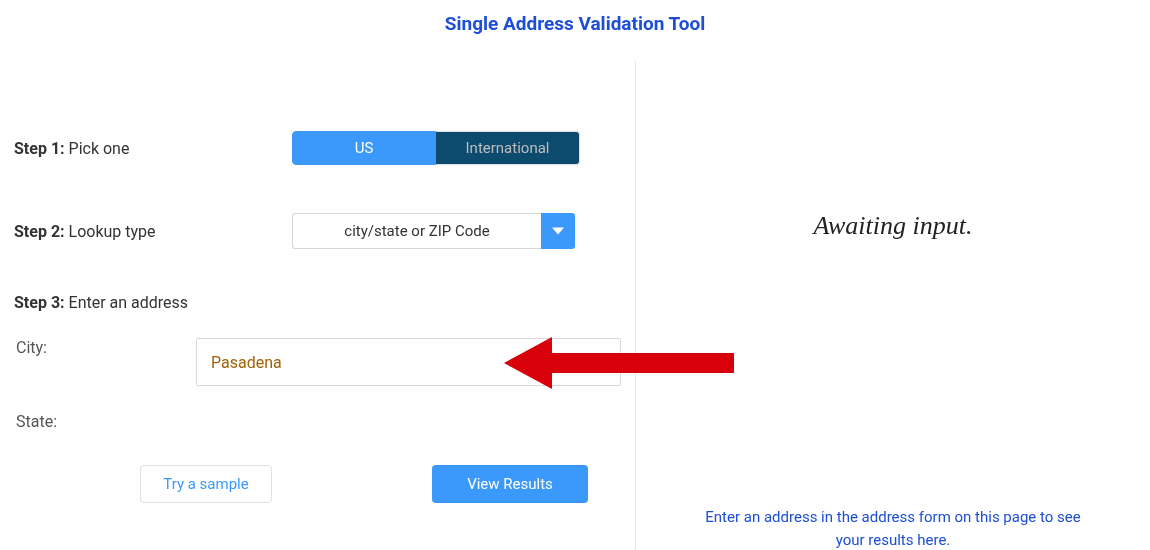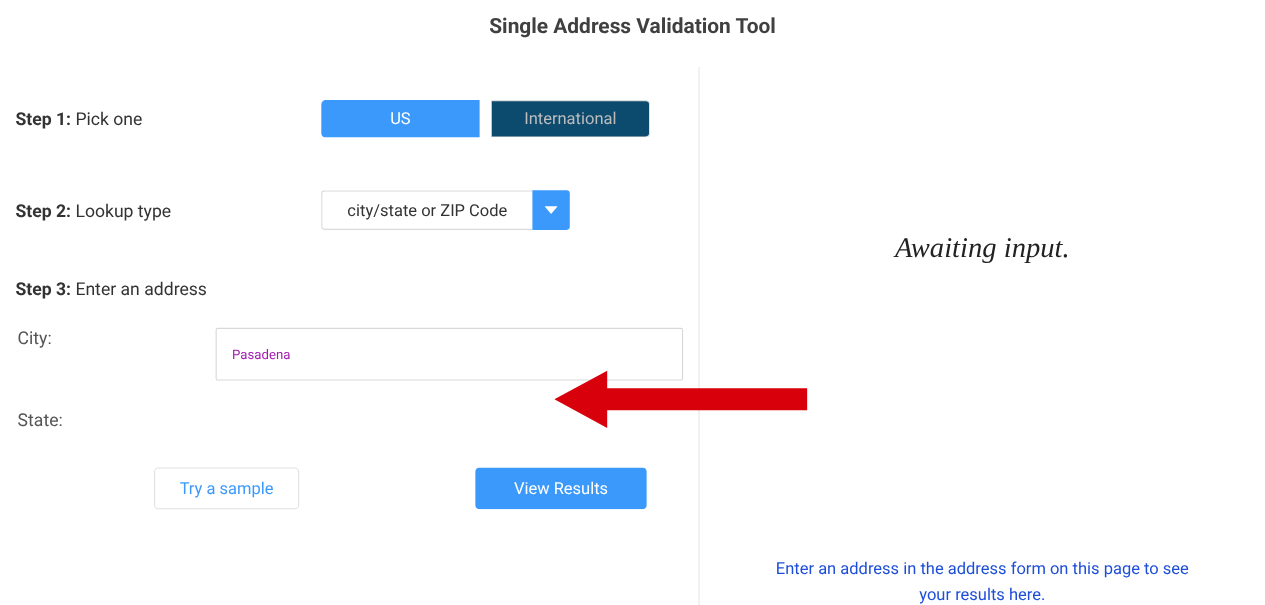--- a/index.html
+++ b/index.html
@@ -11,21 +11,21 @@
       font-family: -apple-system, BlinkMacSystemFont, "Segoe UI", Roboto, Helvetica, Arial, sans-serif;
       background: #fff;
       width: 1150px;
       height: 550px;
       overflow: hidden;
     }
     .page-title {
       text-align: center;
       font-size: 19px;
       font-weight: 700;
-      color: #404040;
+      color: #1d4ed8;
       padding-top: 12px;
       padding-bottom: 8px;
     }
     .columns {
       display: flex;
       height: calc(100% - 42px);
     }
     .left {
       width: 635px;
       padding: 0 0 0 14px;
@@ -38,36 +38,35 @@
       padding: 0 20px;
       display: flex;
       flex-direction: column;
       align-items: center;
       justify-content: space-between;
       padding-top: 150px;
     }
     .step-row {
       display: flex;
       align-items: center;
-      margin-top: 48px;
+      margin-top: 88px;
     }
     .step-row.step2 { margin-top: 48px; }
     .step-row.step3 { margin-top: 44px; display:block; }
     .step-label-wrap {
       width: 278px;
       font-size: 16px;
       color: #333;
     }
     .step-label-wrap .bold { font-weight: 700; }
     .toggle {
       display: inline-flex;
       border-radius: 2px;
       overflow: hidden;
       height: 34px;
-      gap: 11px;
     }
     .toggle-btn {
       width: 144px;
       height: 34px;
       display: flex;
       align-items: center;
       justify-content: center;
       font-size: 15px;
       cursor: pointer;
       border: 1px solid #e0e0e0;
@@ -86,21 +85,21 @@
     }
     .toggle-btn.active {
       border-top-left-radius: 4px;
       border-bottom-left-radius: 4px;
     }
     .select-wrap {
       display: flex;
       height: 36px;
     }
     .select-box {
-      width: 192px;
+      width: 249px;
       border: 1px solid #d6d6d6;
       border-right: none;
       border-top-left-radius: 3px;
       border-bottom-left-radius: 3px;
       display: flex;
       align-items: center;
       justify-content: center;
       font-size: 15px;
       color: #333;
       cursor: pointer;
@@ -126,22 +125,22 @@
       font-size: 16px;
       color: #555;
       padding-left: 2px;
     }
     .text-input {
       width: 425px;
       height: 48px;
       border: 1px solid #d8d8d8;
       border-radius: 2px;
       padding: 0 14px;
-      font-size: 12px;
-      color: #a21caf;
+      font-size: 16px;
+      color: #a16207;
       font-family: inherit;
       outline: none;
     }
     .text-input::placeholder {
       color: #aaa;
       font-style: italic;
     }
     .button-row {
       display: flex;
       margin-top: 34px;

